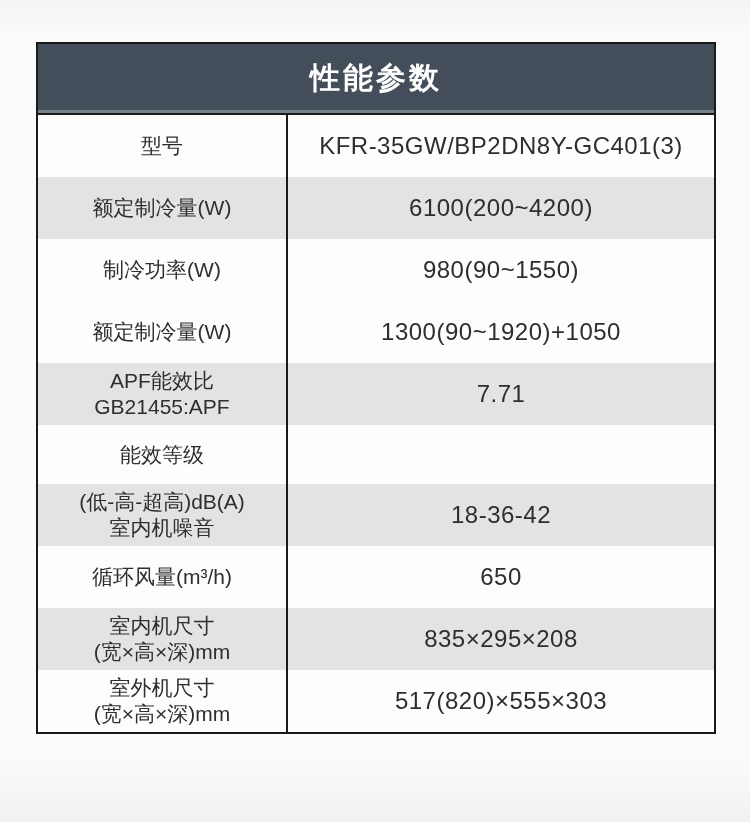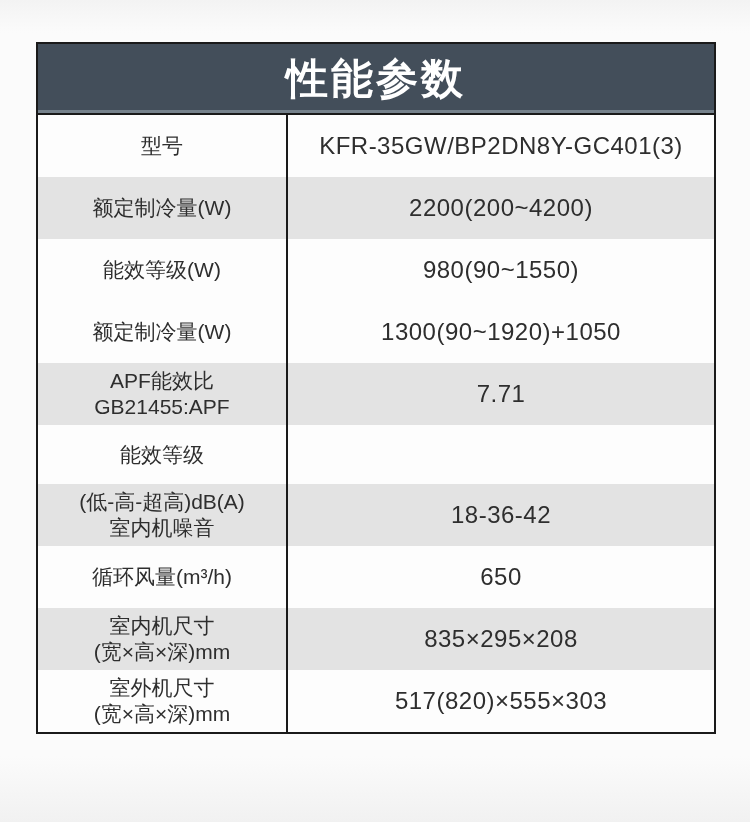--- a/index.html
+++ b/index.html
@@ -36,21 +36,21 @@
     height: 71px;
     background: var(--header-bg);
     border-bottom: 2px solid var(--border);
     display: flex;
     align-items: center;
     justify-content: center;
     box-shadow: inset 0 -3px 0 rgba(215, 228, 235, 0.35);
   }
   .table-title {
     color: var(--header-text);
-    font-size: 42px;
+    font-size: 30px;
     font-weight: bold;
     letter-spacing: 3px;
   }
   .row {
     display: flex;
     align-items: stretch;
     min-height: 59px;
     background: var(--row-bg);
     color: var(--text);
   }
@@ -90,25 +90,25 @@
     <div class="row">
           <div class="cell label">
             <div class="line">型号</div>
           </div>
           <div class="cell value">KFR-35GW/BP2DN8Y-GC401(3)</div>
         </div>
         <div class="row alt">
           <div class="cell label">
             <div class="line">额定制冷量(W)</div>
           </div>
-          <div class="cell value">2200(200~4200)</div>
+          <div class="cell value">6100(200~4200)</div>
         </div>
         <div class="row">
           <div class="cell label">
-            <div class="line">能效等级(W)</div>
+            <div class="line">制冷功率(W)</div>
           </div>
           <div class="cell value">980(90~1550)</div>
         </div>
         <div class="row">
           <div class="cell label">
             <div class="line">额定制冷量(W)</div>
           </div>
           <div class="cell value">1300(90~1920)+1050</div>
         </div>
         <div class="row alt">

